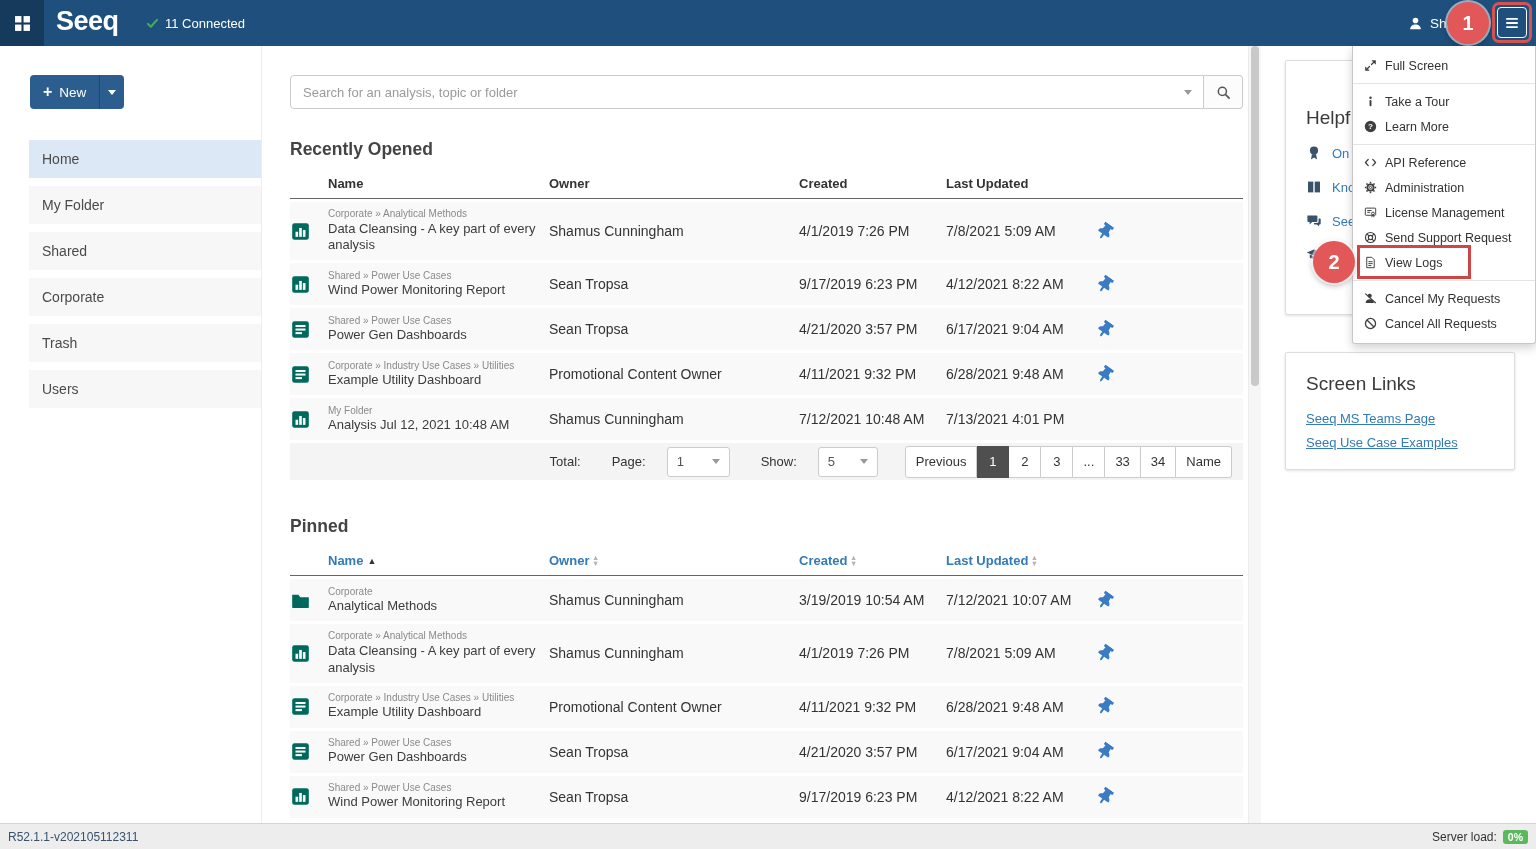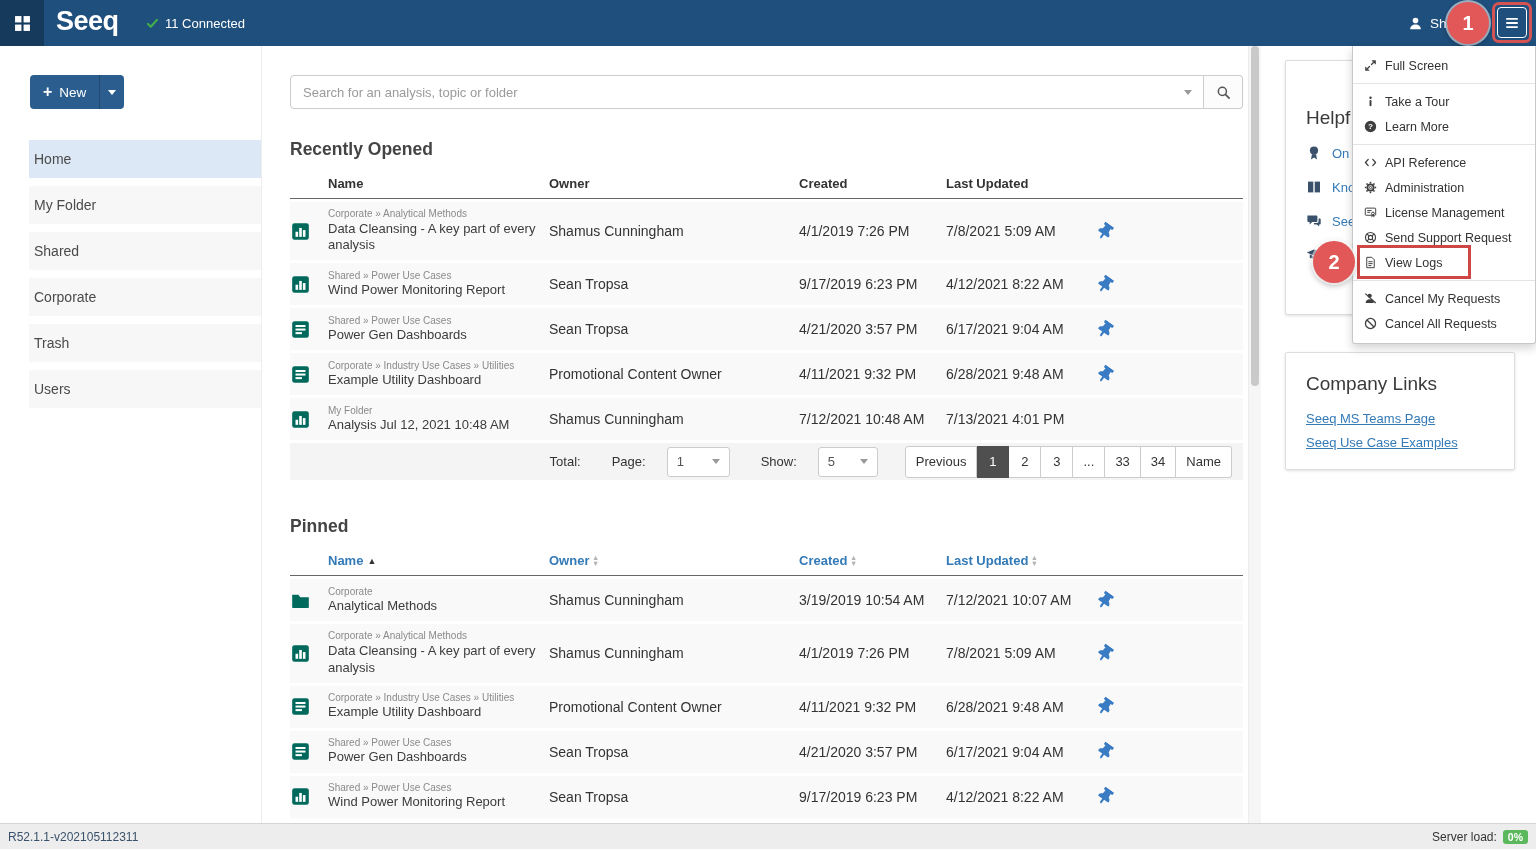--- a/index.html
+++ b/index.html
@@ -23,21 +23,21 @@
   .c2{left:-40px;top:-9px}
   .vl-ring{position:absolute;left:4px;top:-5px;width:114px;height:34px;border:3px solid #cf4646;pointer-events:none;z-index:55}
 
   
   .sidebar{position:absolute;left:0;top:46px;width:262px;bottom:26px;background:#fff;border-right:1px solid #ededed}
   .new-btn{position:absolute;left:30px;top:29px;height:34px;display:flex;background:#2b5e8e;border-radius:4px;color:#fff;cursor:pointer}
   .new-main{display:flex;align-items:center;gap:7px;padding:0 13px;font-size:13.5px}
   .plus{font-size:16px;font-weight:bold}
   .new-caret{width:25px;display:flex;align-items:center;justify-content:center;border-left:1px solid rgba(0,0,0,.22)}
   .side-nav{position:absolute;left:29px;right:0;top:94px}
-  .side-item{height:38px;margin-bottom:8px;background:#f7f7f7;display:flex;align-items:center;padding-left:5px;font-size:14px;color:#4a4a4a;cursor:pointer}
+  .side-item{height:38px;margin-bottom:8px;background:#f7f7f7;display:flex;align-items:center;padding-left:13px;font-size:14px;color:#4a4a4a;cursor:pointer}
   .side-item.active{background:#dce8f5}
 
   
   .tri-down{width:0;height:0;border-left:4px solid transparent;border-right:4px solid transparent;border-top:5px solid #888;display:inline-block}
   .tri-down.white{border-top-color:#fff}
   .tri-down.gray{border-top-color:#999}
 
   
   .main{position:absolute;left:262px;top:56px;width:986px;bottom:26px;background:#fff;overflow:hidden;padding:19px 5px 0 28px}
   .searchgroup{display:flex;height:34px}
@@ -602,21 +602,21 @@
       <a>See</a>
     </div>
     <div class="help-item">
       <svg class="svgi hico" width="16" height="16">
           <use href="#i-gradcap"></use>
         </svg>
       <a>Int</a>
     </div>
   </section>
   <section class="panel company">
-    <h3>Company Links</h3>
+    <h3>Screen Links</h3>
     <a class="clink first">Seeq MS Teams Page</a>
     <a class="clink second">Seeq Use Case Examples</a>
   </section>
 </div>
 
 <div class="menu">
   <div class="mi">
     <span class="ic">
         <svg class="svgi" width="13" height="13">
           <use href="#i-expand"></use>

